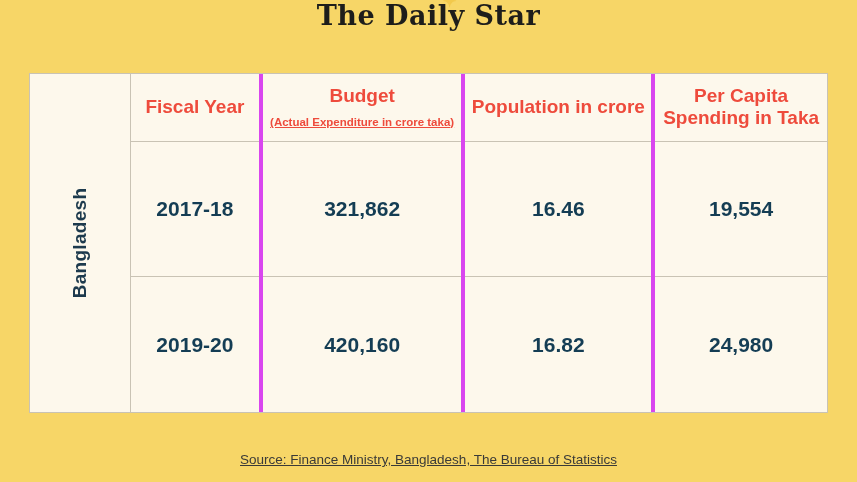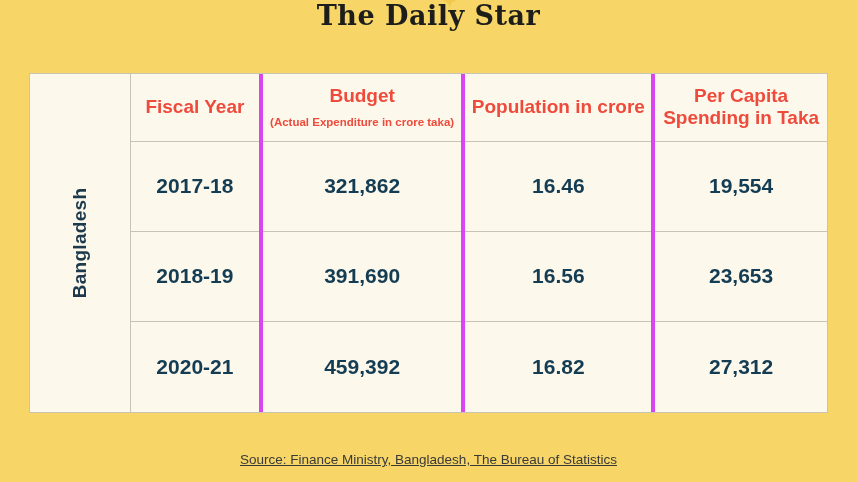--- a/index.html
+++ b/index.html
@@ -91,20 +91,21 @@
     font-size: 19px;
     font-weight: bold;
     padding: 4px 6px;
     line-height: 1.15;
   }
   thead th .sub {
     display: block;
     font-size: 11.5px;
     font-weight: bold;
     margin-top: 9px;
+    text-decoration: underline;
   }
   tbody td {
     height: 68px;
     color: #143d54;
     font-size: 21px;
     font-weight: bold;
     margin-top: 48px;
   }
   col.c1 { width: 130px; }
   col.c2 { width: 203px; }
@@ -161,28 +162,22 @@
       </tr>
     </thead>
     <tbody>
       <tr>
         <td>2017-18</td>
         <td>321,862</td>
         <td>16.46</td>
         <td>19,554</td>
       </tr>
       <tr>
-        <td>2018-19</td>
-        <td>391,690</td>
-        <td>16.56</td>
-        <td>23,653</td>
-      </tr>
-      <tr>
-        <td>2020-21</td>
-        <td>459,392</td>
+        <td>2019-20</td>
+        <td>420,160</td>
         <td>16.82</td>
-        <td>27,312</td>
+        <td>24,980</td>
       </tr>
     </tbody>
   </table>
 </div>
 
 <div class="source">Source: Finance Ministry, Bangladesh, The Bureau of Statistics</div>
 
 </body></html>

